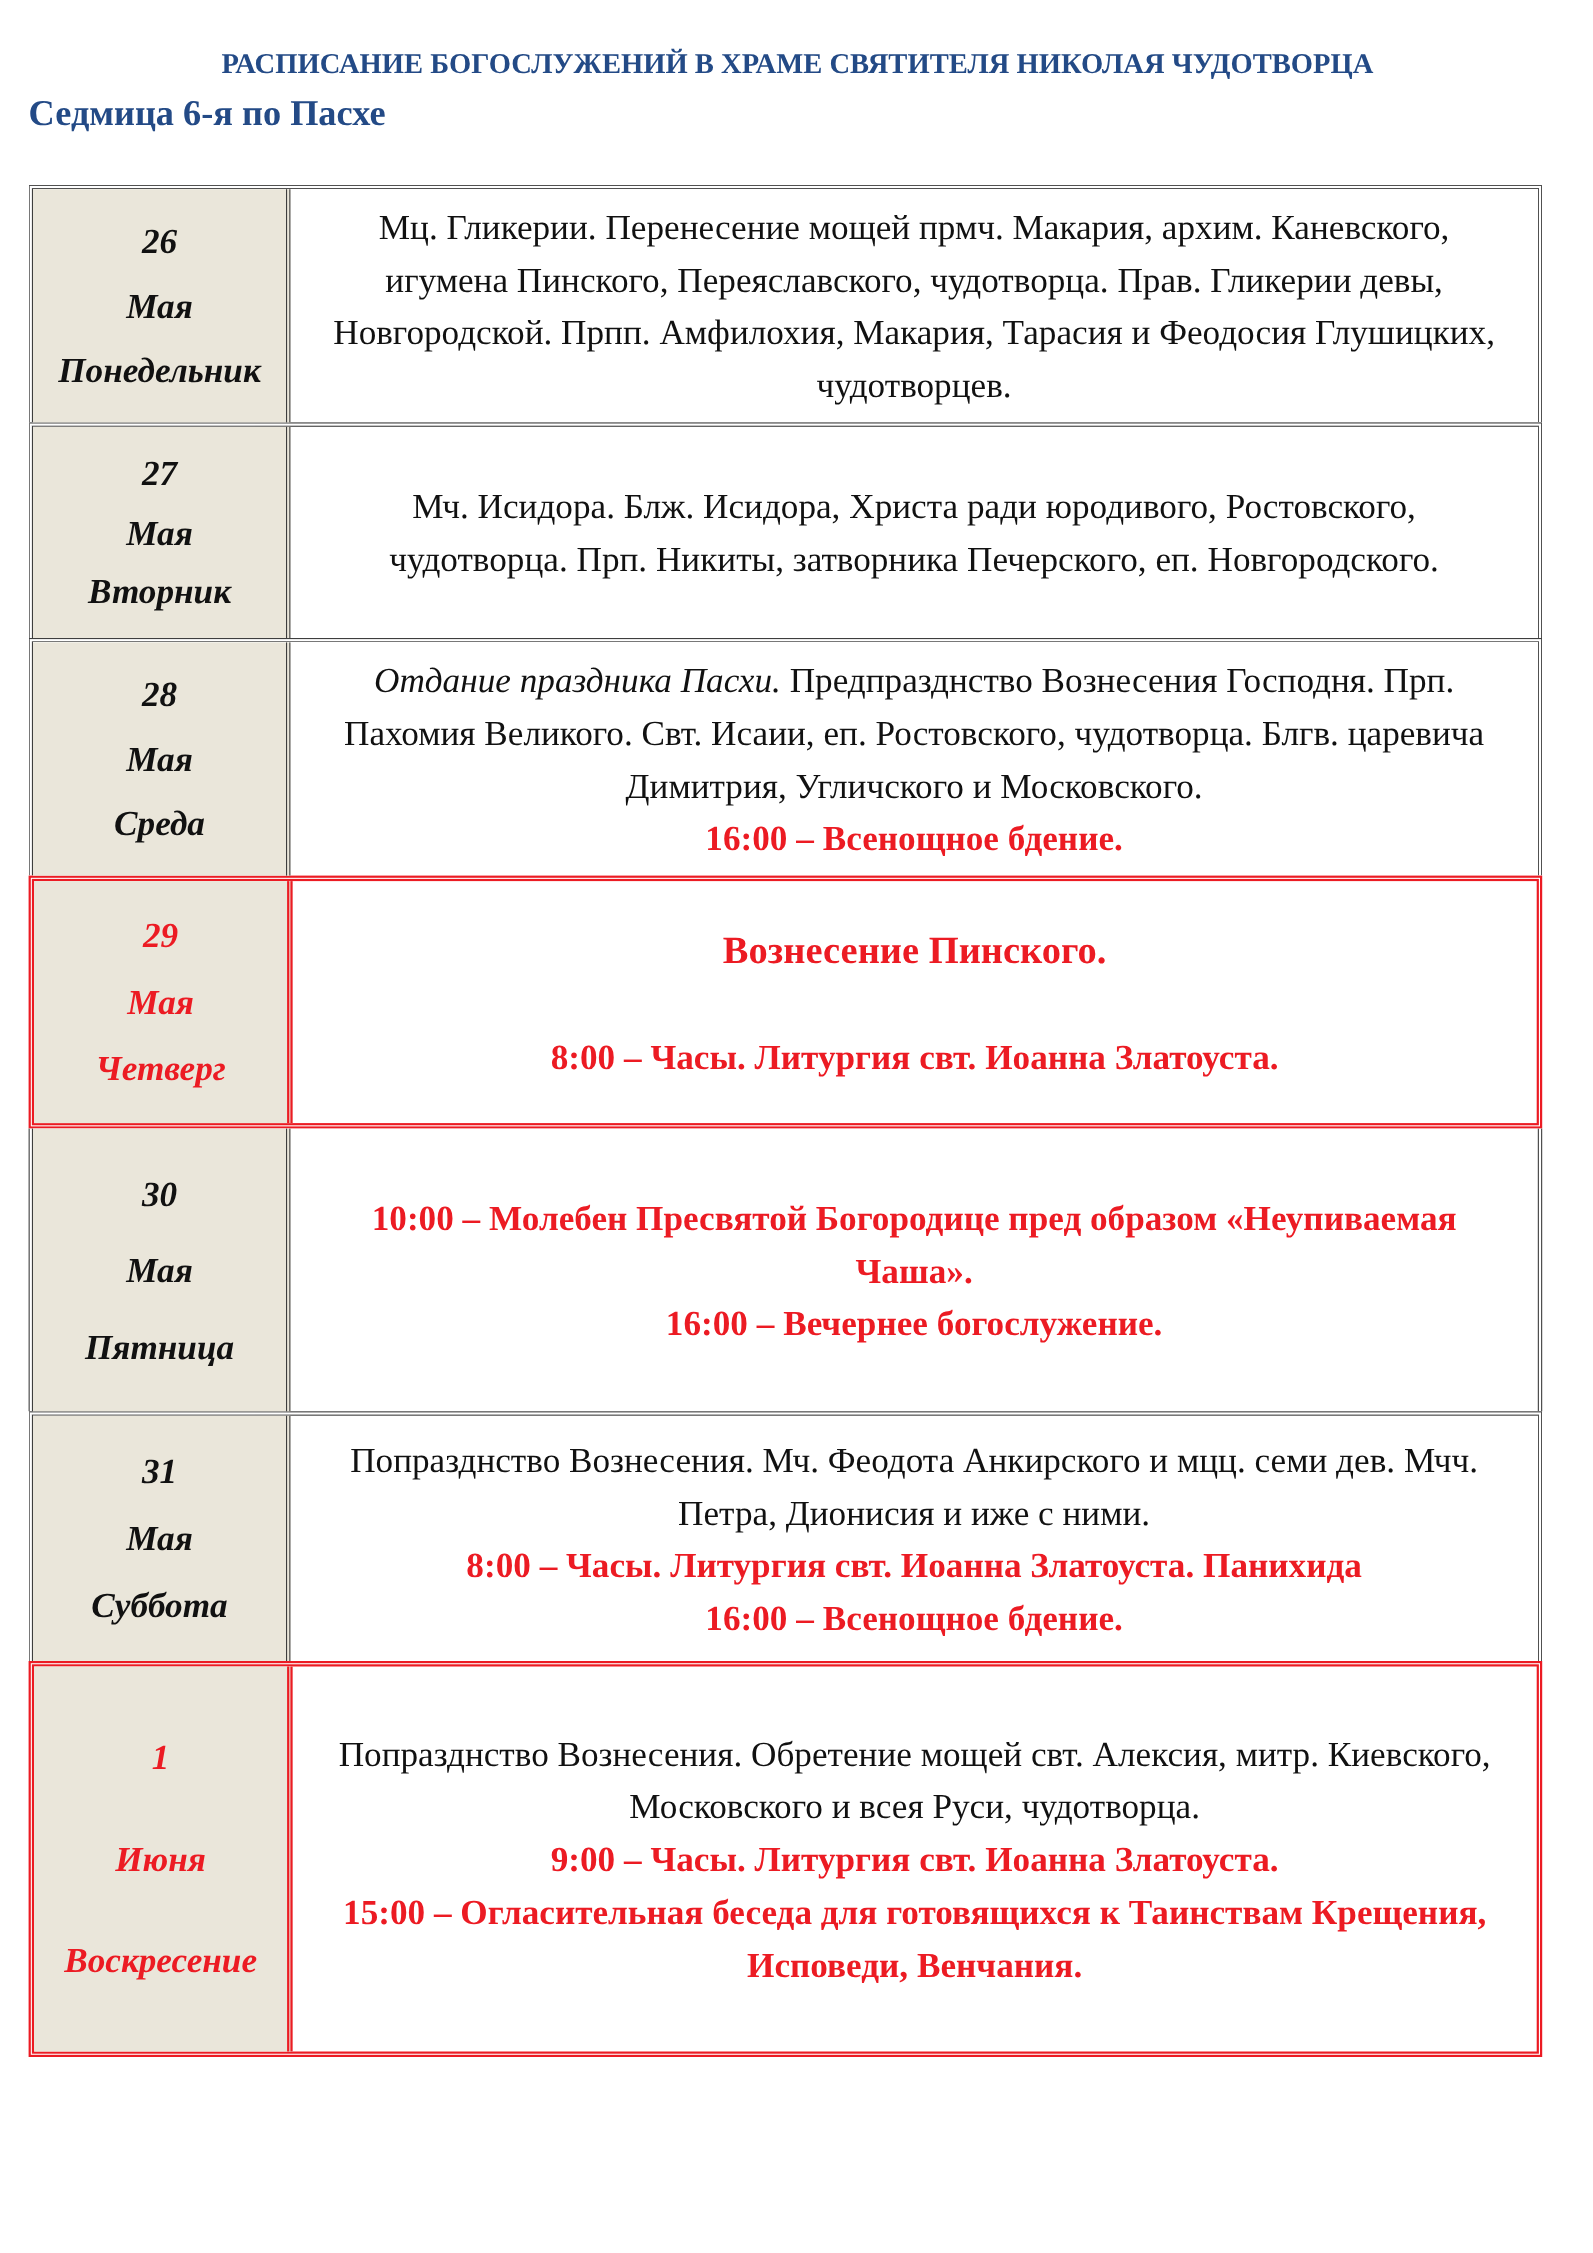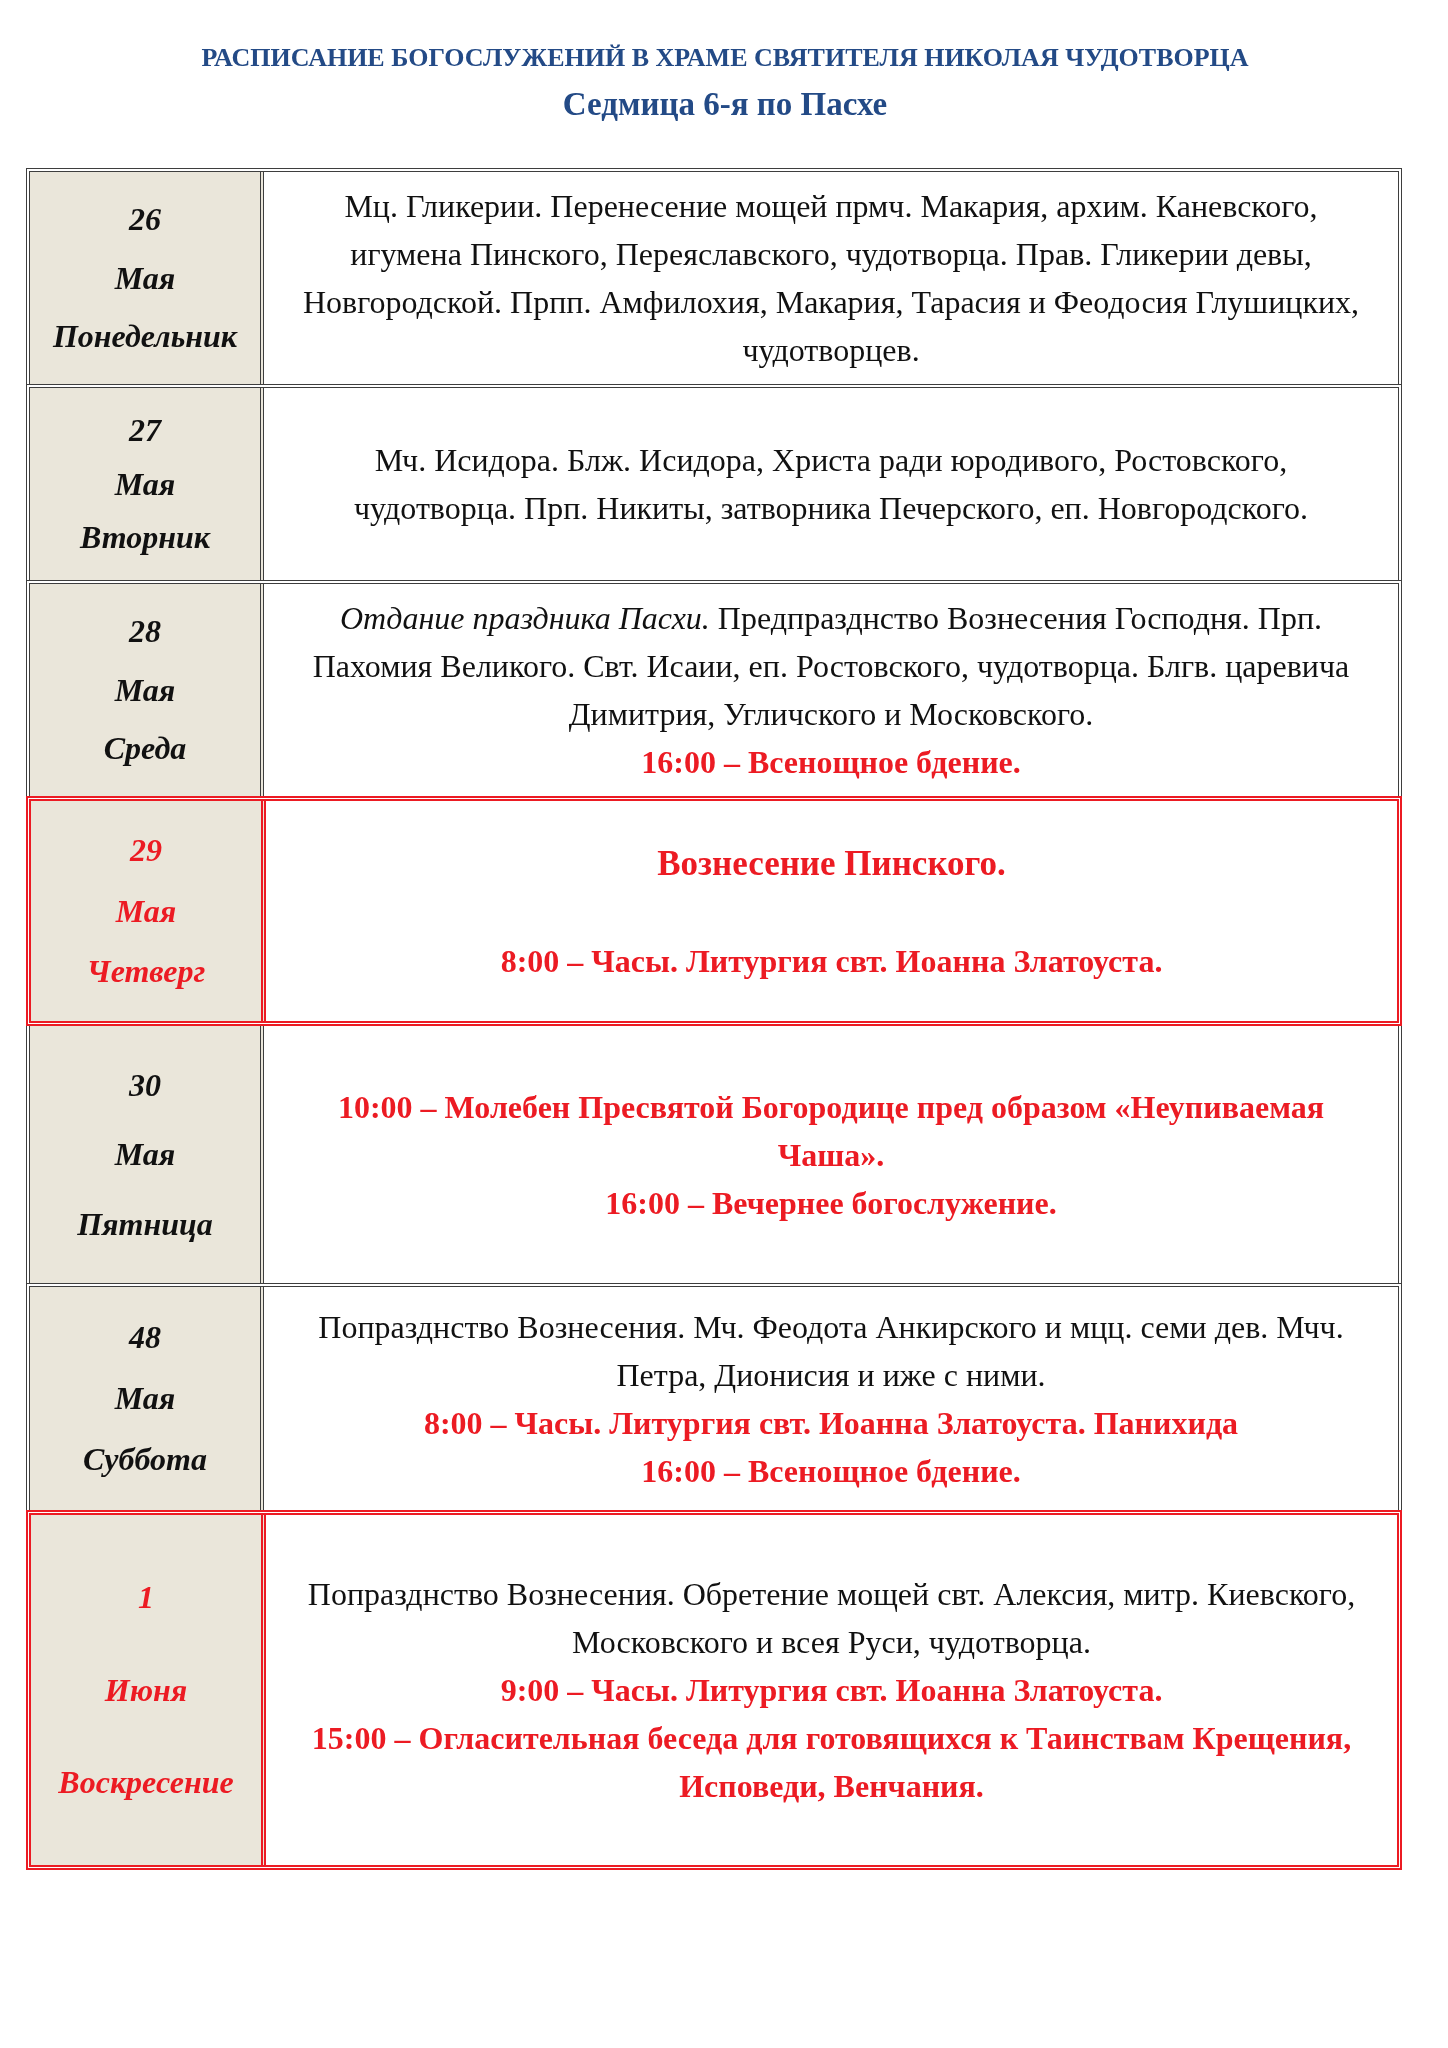--- a/index.html
+++ b/index.html
@@ -14,21 +14,21 @@
     background:#ffffff;
     font-family:"Liberation Serif", serif;
     color:#111111;
   }
   .page{padding:30px 24px 0 26px;}
   h1.title{
     font-size:26px;line-height:44px;text-align:center;
     color:var(--blue);margin:6px 0 4px;font-weight:bold;
   }
   h2.subtitle{
-    font-size:33px;line-height:40px;text-align:center;
+    font-size:33px;line-height:40px;text-align:left;
     color:var(--blue);margin:0 0 44px;font-weight:bold;
   }
   .schedule{width:1376px;}
   .s-row{
     display:flex;align-items:stretch;background:#ffffff;
     border-left:4px double var(--gray);
     border-right:4px double var(--gray);
     border-top:4px double var(--gray);
   }
   .s-row:last-child{border-bottom:4px double var(--gray);}
@@ -121,21 +121,21 @@
           <div class="month">Мая</div>
           <div class="weekday">Пятница</div>
         </div>
         <div class="content-col">
           <p class="para"><span class="seg seg-red-bold">10:00 – Молебен Пресвятой Богородице пред образом «Неупиваемая Чаша».</span></p>
           <p class="para"><span class="seg seg-red-bold">16:00 – Вечернее богослужение.</span></p>
         </div>
       </div>
       <div class="s-row row-idx-5">
         <div class="date-col">
-          <div class="day">48</div>
+          <div class="day">31</div>
           <div class="month">Мая</div>
           <div class="weekday">Суббота</div>
         </div>
         <div class="content-col">
           <p class="para"><span class="seg seg-black">Попразднство Вознесения. Мч. Феодота Анкирского и мцц. семи дев. Мчч. Петра, Дионисия и иже с ними.</span></p>
           <p class="para"><span class="seg seg-red-bold">8:00 – Часы. Литургия свт. Иоанна Златоуста. Панихида</span></p>
           <p class="para"><span class="seg seg-red-bold">16:00 – Всенощное бдение.</span></p>
         </div>
       </div>
       <div class="s-row row-idx-6 highlight">

